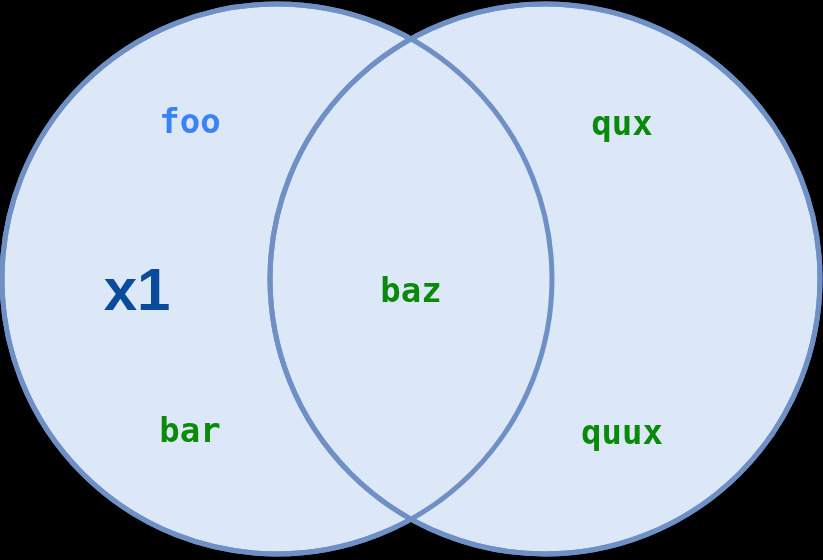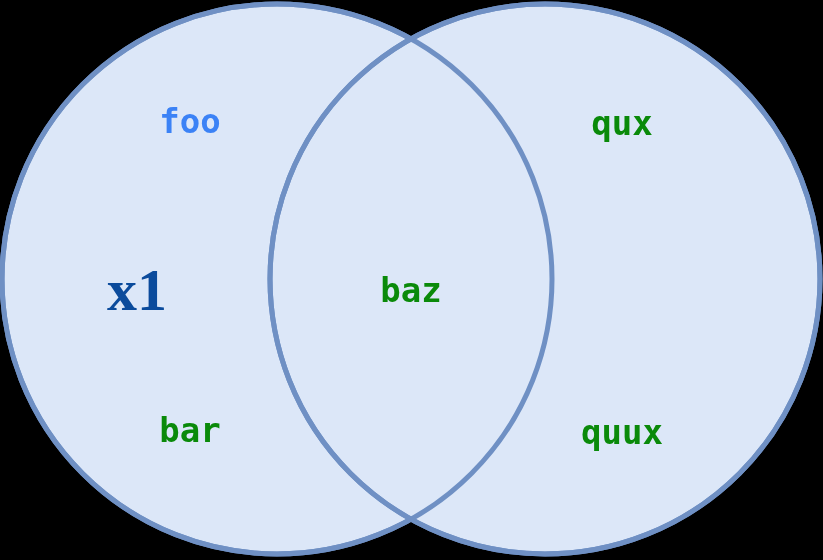--- a/index.html
+++ b/index.html
@@ -43,21 +43,21 @@
     line-height: 1;
     text-align: center;
   }
   .element-label {
     font-family: "DejaVu Sans Mono", "Liberation Mono", monospace;
     font-size: 34px;
     font-weight: bold;
     letter-spacing: 0px;
   }
   .set-label {
-    font-family: Liberation Serif, serif;
+    font-family: Liberation Sans, sans-serif;
     font-size: 60px;
     font-weight: bold;
     letter-spacing: 0px;
   }
 </style>
 </head>
 <body>
 
 <div id="venn-stage" style="background: rgb(0, 0, 0);">
 

